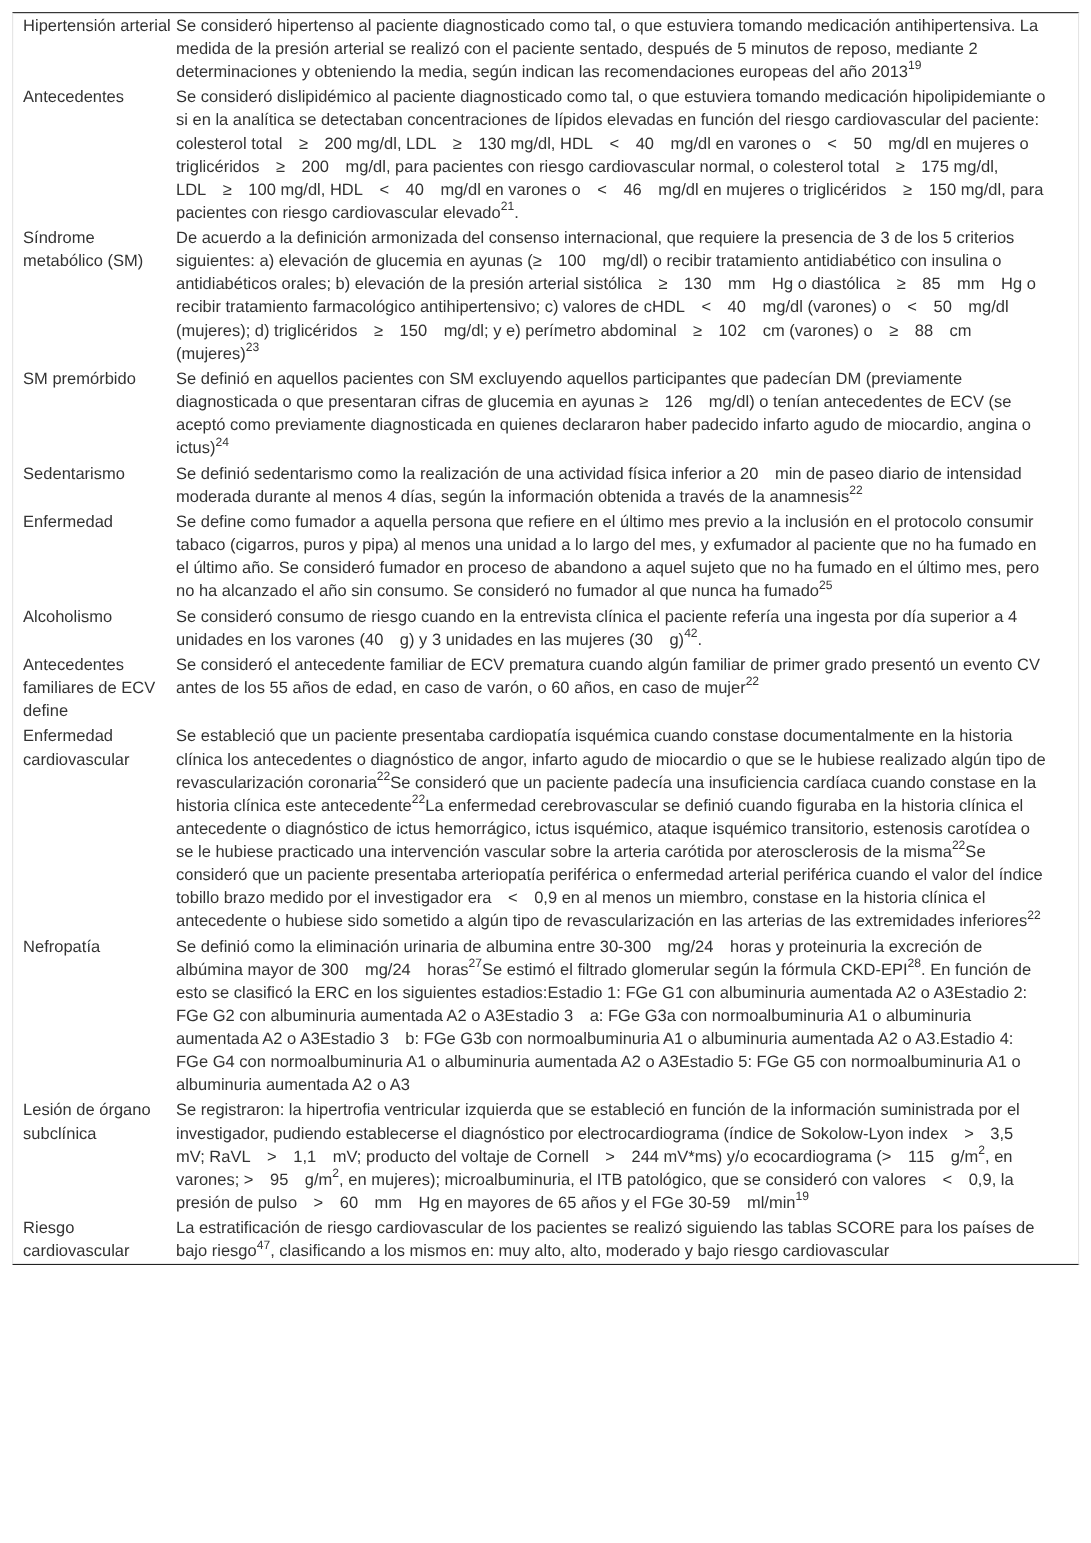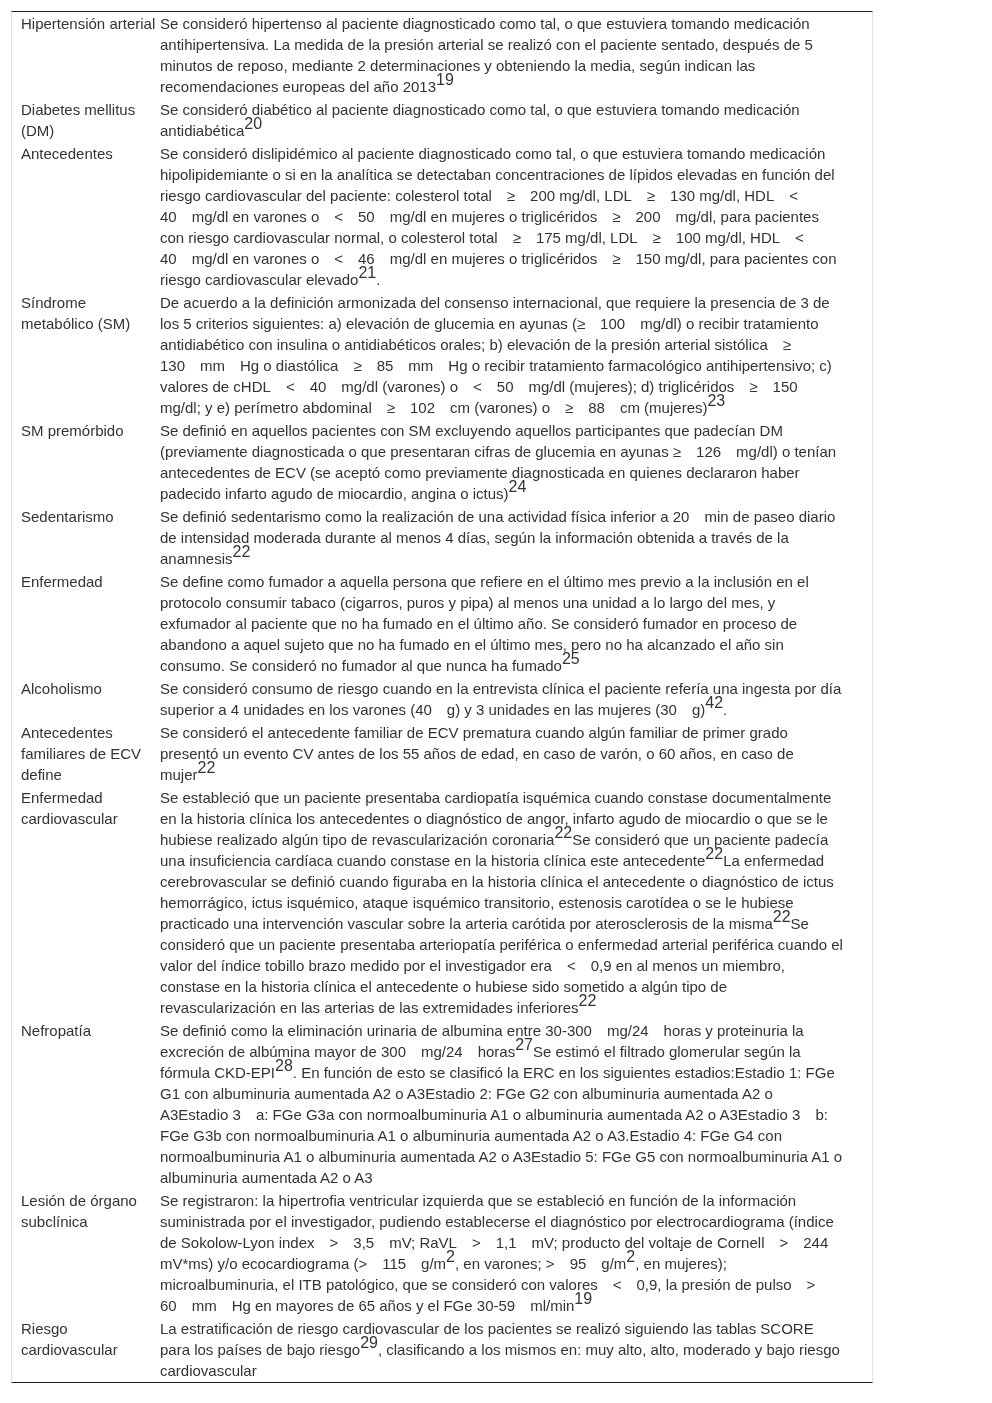--- a/index.html
+++ b/index.html
@@ -13,21 +13,21 @@
     overflow: hidden;
     font-family: "Liberation Sans", "DejaVu Sans", sans-serif;
     color: #333333;
     font-size: 15px;
     line-height: 21px;
   }
   .table-wrap {
     position: absolute;
     left: 11px;
     top: 11px;
-    width: 862px;
+    width: 970px;
     border-top: 1px solid #222222;
     border-bottom: 1px solid #222222;
     border-left: 1px solid #e4e4e4;
     border-right: 1px solid #e4e4e4;
     box-sizing: border-box;
   }
   table {
     border-collapse: collapse;
     width: 100%;
     table-layout: fixed;
@@ -39,41 +39,37 @@
   td.label {
     width: 148px;
     padding-left: 9px;
     box-sizing: border-box;
   }
   td.desc {
     padding-right: 28px;
     box-sizing: border-box;
   }
   sup {
-    font-size: 16px;
+    font-size: 11px;
     line-height: 0;
     vertical-align: super;
     position: relative;
     top: -1px;
     margin-top: 39px;
   }
 </style>
 </head>
 <body>
 
 <div class="table-wrap">
   <table>
     <tbody id="rows">
         <tr>
     <td class="label">Hipertensión arterial</td>
     <td class="desc"><span>Se consideró hipertenso al paciente diagnosticado como tal, o que estuviera tomando medicación antihipertensiva. La medida de la presión arterial se realizó con el paciente sentado, después de 5 minutos de reposo, mediante 2 determinaciones y obteniendo la media, según indican las recomendaciones europeas del año 2013</span><sup>19</sup></td>
-  </tr>
-        <tr>
-    <td class="label">Diabetes mellitus (DM)</td>
-    <td class="desc"><span>Se consideró diabético al paciente diagnosticado como tal, o que estuviera tomando medicación antidiabética</span><sup>20</sup></td>
   </tr>
         <tr>
     <td class="label">Antecedentes</td>
     <td class="desc"><span>Se consideró dislipidémico al paciente diagnosticado como tal, o que estuviera tomando medicación hipolipidemiante o si en la analítica se detectaban concentraciones de lípidos elevadas en función del riesgo cardiovascular del paciente: colesterol total ≥ 200 mg/dl, LDL ≥ 130 mg/dl, HDL &lt; 40 mg/dl en varones o &lt; 50 mg/dl en mujeres o triglicéridos ≥ 200 mg/dl, para pacientes con riesgo cardiovascular normal, o colesterol total ≥ 175 mg/dl, LDL ≥ 100 mg/dl, HDL &lt; 40 mg/dl en varones o &lt; 46 mg/dl en mujeres o triglicéridos ≥ 150 mg/dl, para pacientes con riesgo cardiovascular elevado</span><sup>21</sup><span>.</span></td>
   </tr>
         <tr>
     <td class="label">Síndrome metabólico (SM)</td>
     <td class="desc"><span>De acuerdo a la definición armonizada del consenso internacional, que requiere la presencia de 3 de los 5 criterios siguientes: a) elevación de glucemia en ayunas (≥ 100 mg/dl) o recibir tratamiento antidiabético con insulina o antidiabéticos orales; b) elevación de la presión arterial sistólica ≥ 130 mm Hg o diastólica ≥ 85 mm Hg o recibir tratamiento farmacológico antihipertensivo; c) valores de cHDL &lt; 40 mg/dl (varones) o &lt; 50 mg/dl (mujeres); d) triglicéridos ≥ 150 mg/dl; y e) perímetro abdominal ≥ 102 cm (varones) o ≥ 88 cm (mujeres)</span><sup>23</sup></td>
   </tr>
         <tr>
@@ -103,17 +99,17 @@
         <tr>
     <td class="label">Nefropatía</td>
     <td class="desc"><span>Se definió como la eliminación urinaria de albumina entre 30-300 mg/24 horas y proteinuria la excreción de albúmina mayor de 300 mg/24 horas</span><sup>27</sup><span>Se estimó el filtrado glomerular según la fórmula CKD-EPI</span><sup>28</sup><span>. En función de esto se clasificó la ERC en los siguientes estadios:Estadio 1: FGe G1 con albuminuria aumentada A2 o A3Estadio 2: FGe G2 con albuminuria aumentada A2 o A3Estadio 3 a: FGe G3a con normoalbuminuria A1 o albuminuria aumentada A2 o A3Estadio 3 b: FGe G3b con normoalbuminuria A1 o albuminuria aumentada A2 o A3.Estadio 4: FGe G4 con normoalbuminuria A1 o albuminuria aumentada A2 o A3Estadio 5: FGe G5 con normoalbuminuria A1 o albuminuria aumentada A2 o A3</span></td>
   </tr>
         <tr>
     <td class="label">Lesión de órgano subclínica</td>
     <td class="desc"><span>Se registraron: la hipertrofia ventricular izquierda que se estableció en función de la información suministrada por el investigador, pudiendo establecerse el diagnóstico por electrocardiograma (índice de Sokolow-Lyon index &gt; 3,5 mV; RaVL &gt; 1,1 mV; producto del voltaje de Cornell &gt; 244 mV*ms) y/o ecocardiograma (&gt; 115 g/m</span><sup>2</sup><span>, en varones; &gt; 95 g/m</span><sup>2</sup><span>, en mujeres); microalbuminuria, el ITB patológico, que se consideró con valores &lt; 0,9, la presión de pulso &gt; 60 mm Hg en mayores de 65 años y el FGe 30-59 ml/min</span><sup>19</sup></td>
   </tr>
         <tr>
     <td class="label">Riesgo cardiovascular</td>
-    <td class="desc"><span>La estratificación de riesgo cardiovascular de los pacientes se realizó siguiendo las tablas SCORE para los países de bajo riesgo</span><sup>29</sup><span>, clasificando a los mismos en: muy alto, alto, moderado y bajo riesgo cardiovascular</span></td>
+    <td class="desc"><span>La estratificación de riesgo cardiovascular de los pacientes se realizó siguiendo las tablas SCORE para los países de bajo riesgo</span><sup>47</sup><span>, clasificando a los mismos en: muy alto, alto, moderado y bajo riesgo cardiovascular</span></td>
   </tr>
       </tbody>
   </table>
 </div>
 
 </body></html>

